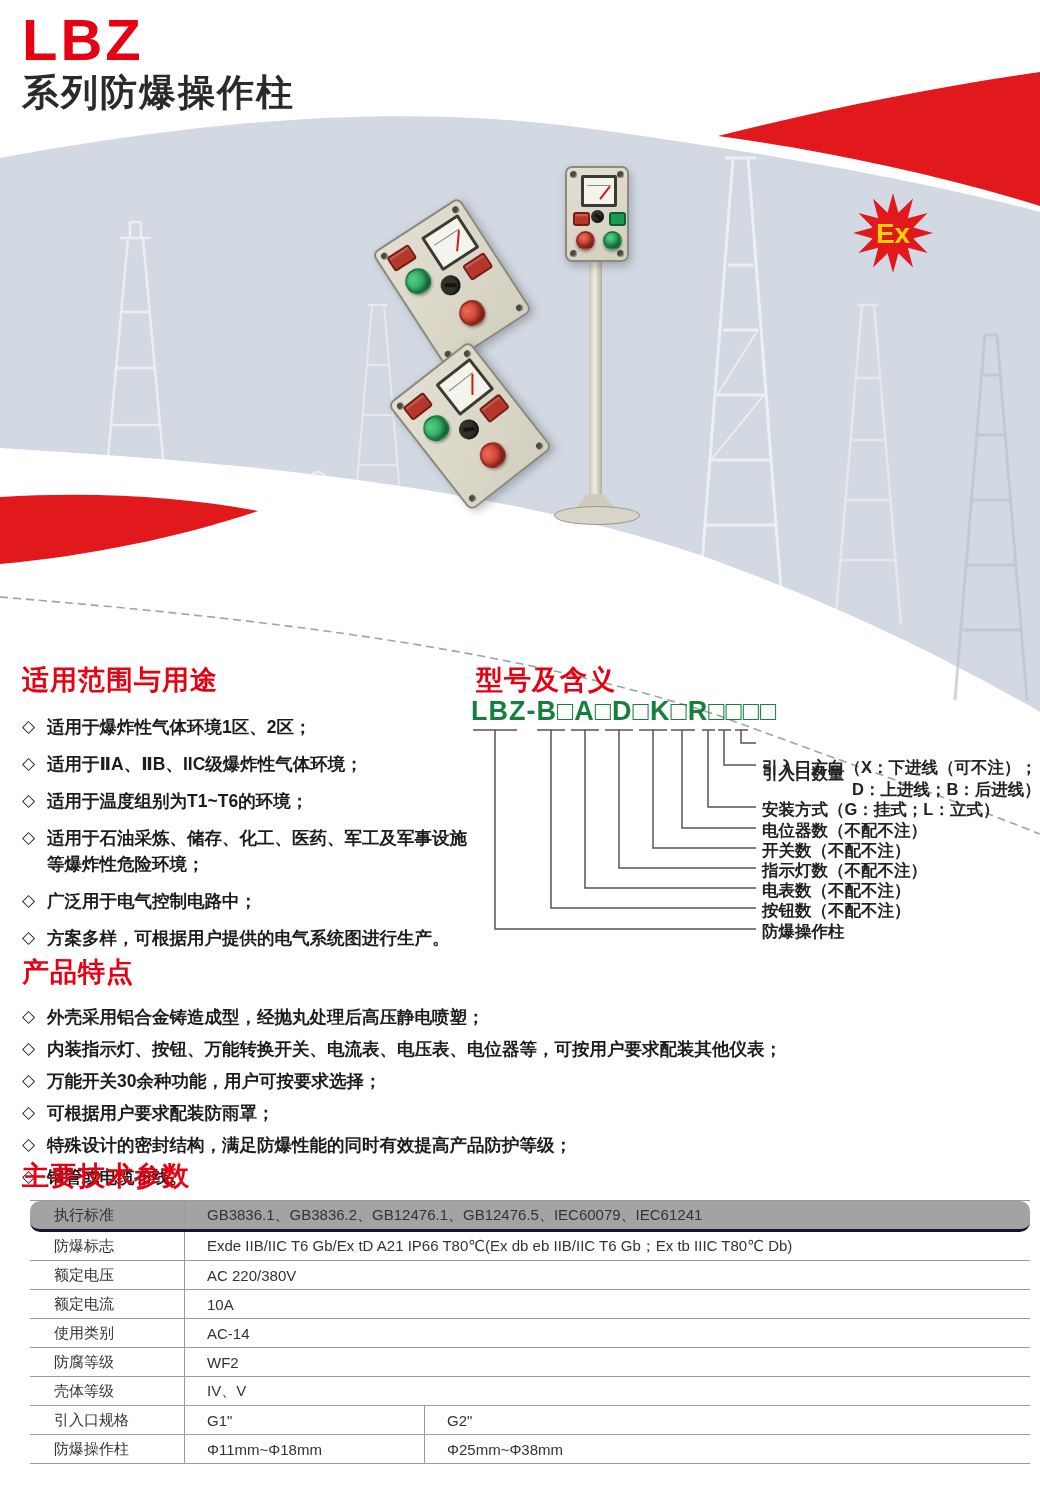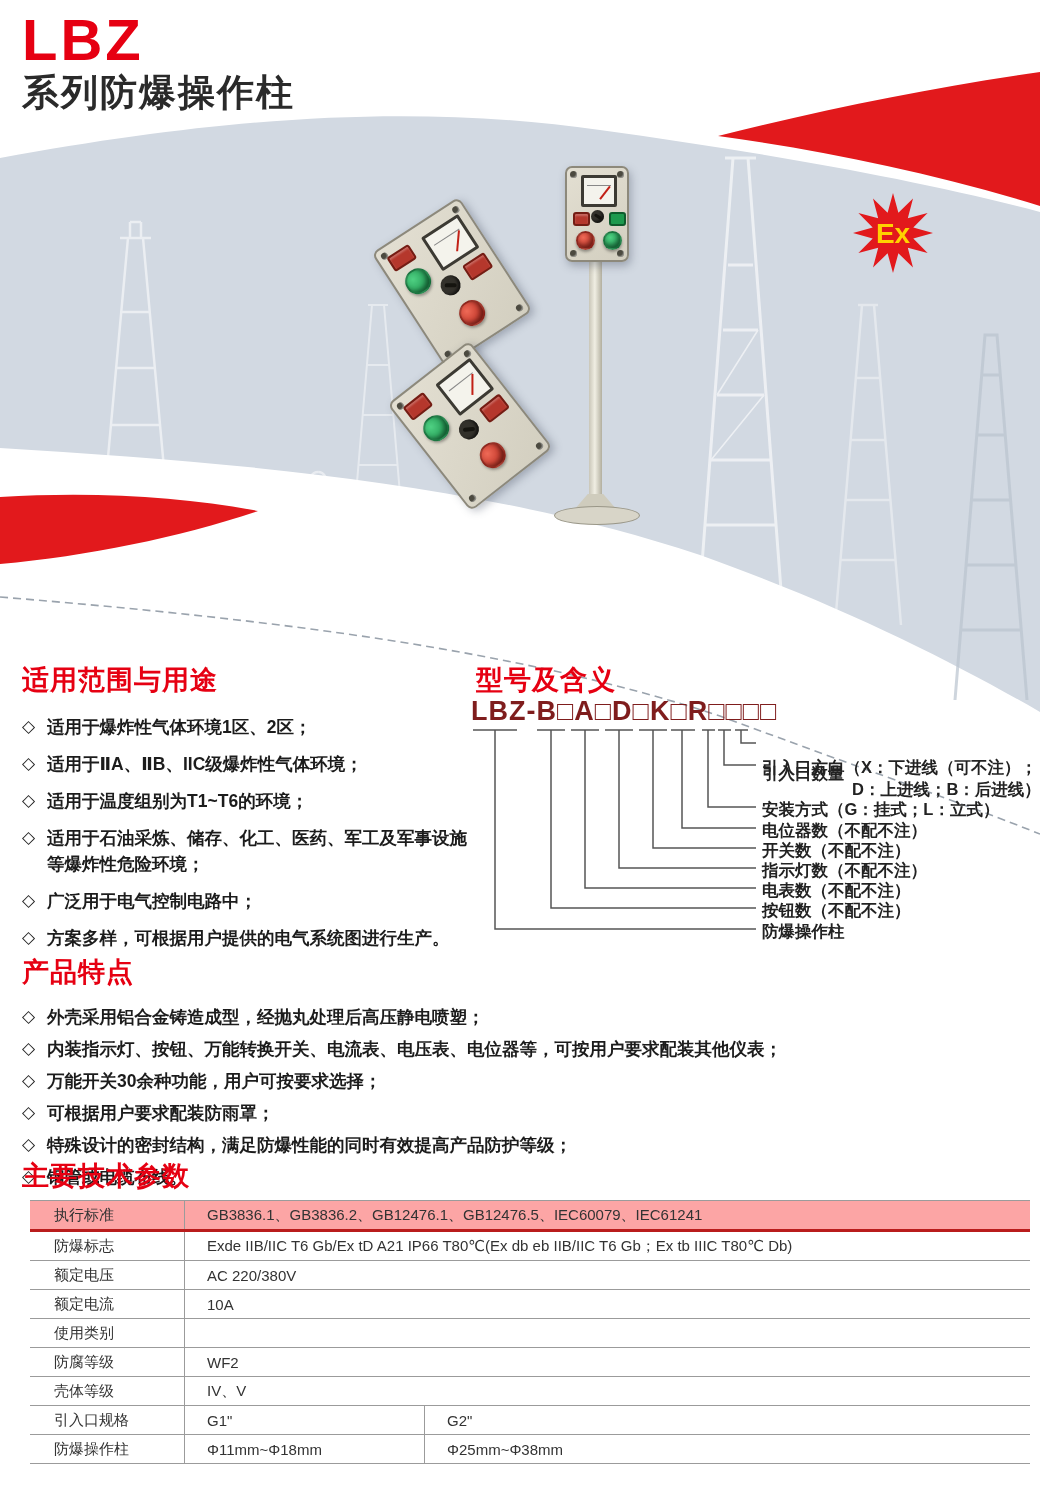--- a/index.html
+++ b/index.html
@@ -28,27 +28,27 @@
   .pole{position:absolute;left:589px;top:256px;width:13px;height:248px;background:linear-gradient(90deg,#c9c6b8,#f0eee3 45%,#b2af9f);}
   .pole-collar{position:absolute;left:582px;top:250px;width:27px;height:10px;background:#d8d5c8;border:1px solid #9a9788;border-radius:2px;}
   .base-cone{position:absolute;left:574px;top:494px;width:43px;height:16px;background:#cfccbd;clip-path:polygon(32% 0,68% 0,100% 100%,0 100%);}
   .base-plate{position:absolute;left:554px;top:506px;width:84px;height:17px;background:#d8d5c8;border:1px solid #9a9788;border-radius:50%;}
   
   .h-red{margin:0;font-size:27px;font-weight:bold;color:#e60012;letter-spacing:1px;}
   .section{position:absolute;z-index:3;}
   .blist{margin-top:16px;}
   .bitem{display:flex;align-items:flex-start;margin-bottom:11px;font-size:17.5px;font-weight:bold;line-height:26px;color:#1c1c1c;}
   .bitem .mark{flex:0 0 auto;margin-right:12px;font-size:17px;}
-  .model-code{position:absolute;left:471px;top:696px;z-index:3;font-size:27px;font-weight:bold;color:#7f1d1d;letter-spacing:1px;white-space:nowrap;}
+  .model-code{position:absolute;left:471px;top:696px;z-index:3;font-size:27px;font-weight:bold;color:#15803d;letter-spacing:1px;white-space:nowrap;}
   .model-label{position:absolute;z-index:3;font-size:16.5px;font-weight:bold;color:#222;white-space:nowrap;}
   .model-svg{position:absolute;left:460px;top:728px;z-index:2;}
   
   .spec-table{position:absolute;left:30px;top:1200px;width:1000px;z-index:3;border-top:1px solid #9b9b9b;}
   .srow{display:flex;height:28px;align-items:stretch;border-bottom:1px solid #9b9b9b;font-size:15px;color:#333;}
-  .srow.head{background:#fca5a5;border-bottom:3px solid #b91c1c;}
+  .srow.head{background:#a3a3a3;border-bottom:3px solid #0f172a;border-radius:10px;}
   .scell{display:flex;align-items:center;}
   .c-label{width:155px;flex:0 0 auto;padding-left:24px;border-right:1px solid #9b9b9b;box-sizing:border-box;}
   .c-val{flex:1 1 auto;padding-left:22px;}
   .c-val2a{flex:0 0 auto;width:240px;padding-left:22px;border-right:1px solid #9b9b9b;box-sizing:border-box;}
   .c-val2b{flex:1 1 auto;padding-left:22px;}
 </style>
 </head>
 <body>
 
 <div id="page">
@@ -242,20 +242,21 @@
     <div class="srow">
       <div class="scell c-label">额定电压</div>
       <div class="scell c-val">AC 220/380V</div>
     </div>
     <div class="srow">
       <div class="scell c-label">额定电流</div>
       <div class="scell c-val">10A</div>
     </div>
     <div class="srow">
       <div class="scell c-label">使用类别</div>
+      <div class="scell c-val">AC-14</div>
     </div>
     <div class="srow">
       <div class="scell c-label">防腐等级</div>
       <div class="scell c-val">WF2</div>
     </div>
     <div class="srow">
       <div class="scell c-label">壳体等级</div>
       <div class="scell c-val2b">IV、V</div>
     </div>
     <div class="srow">

